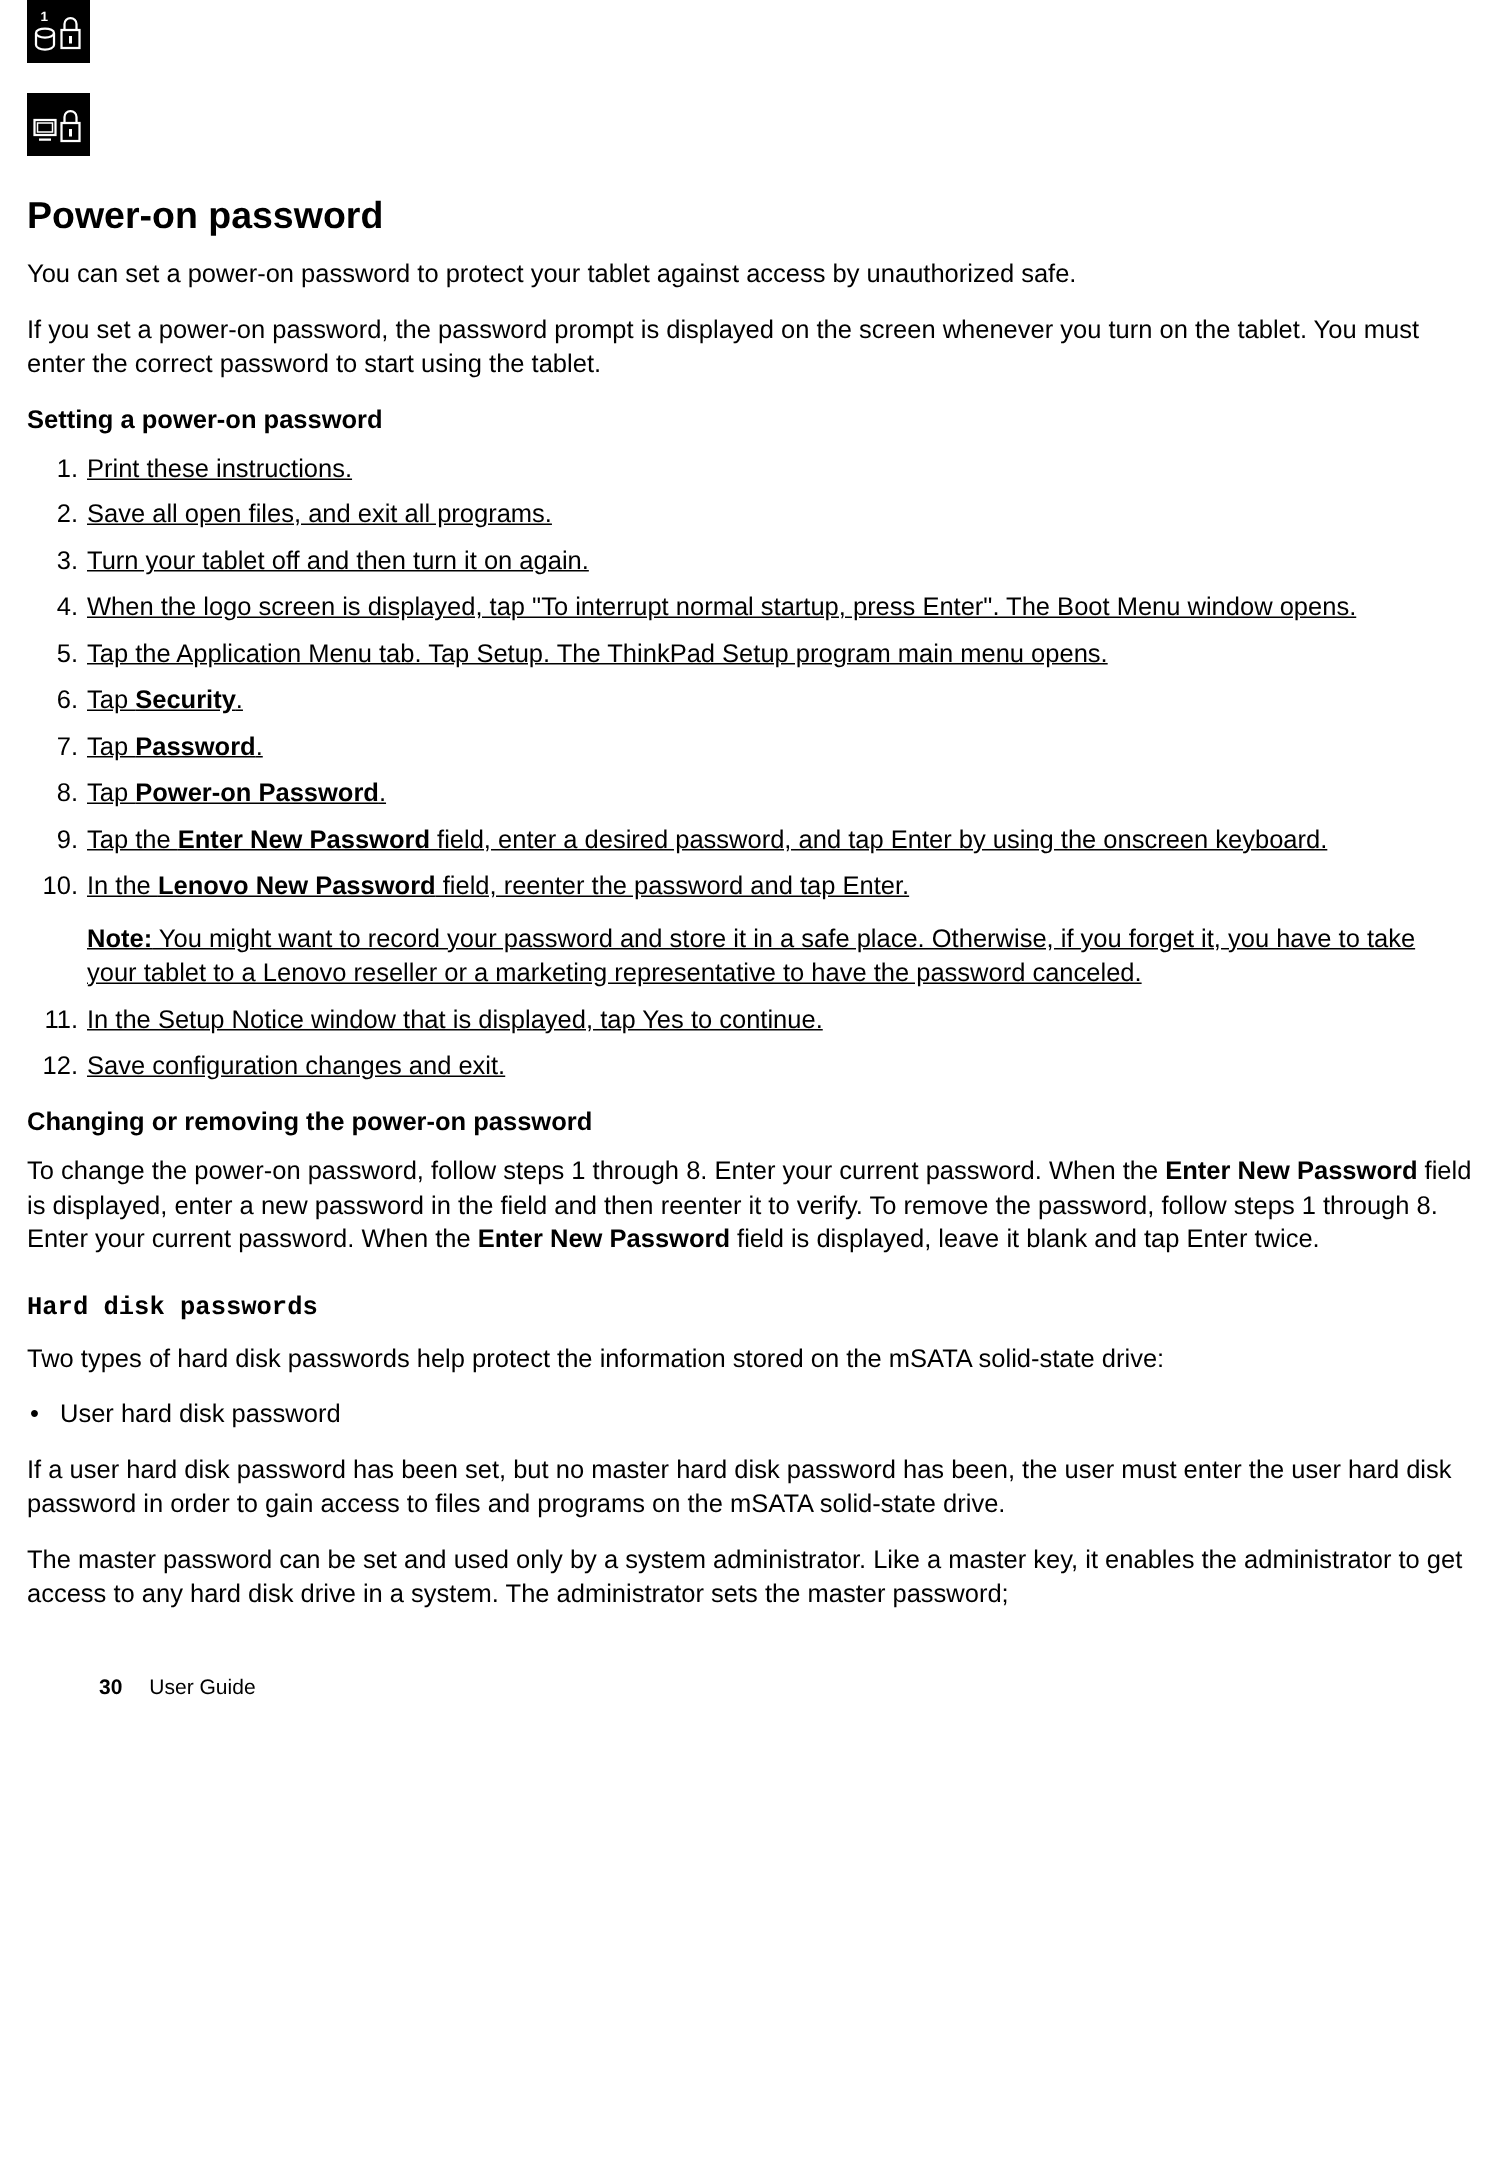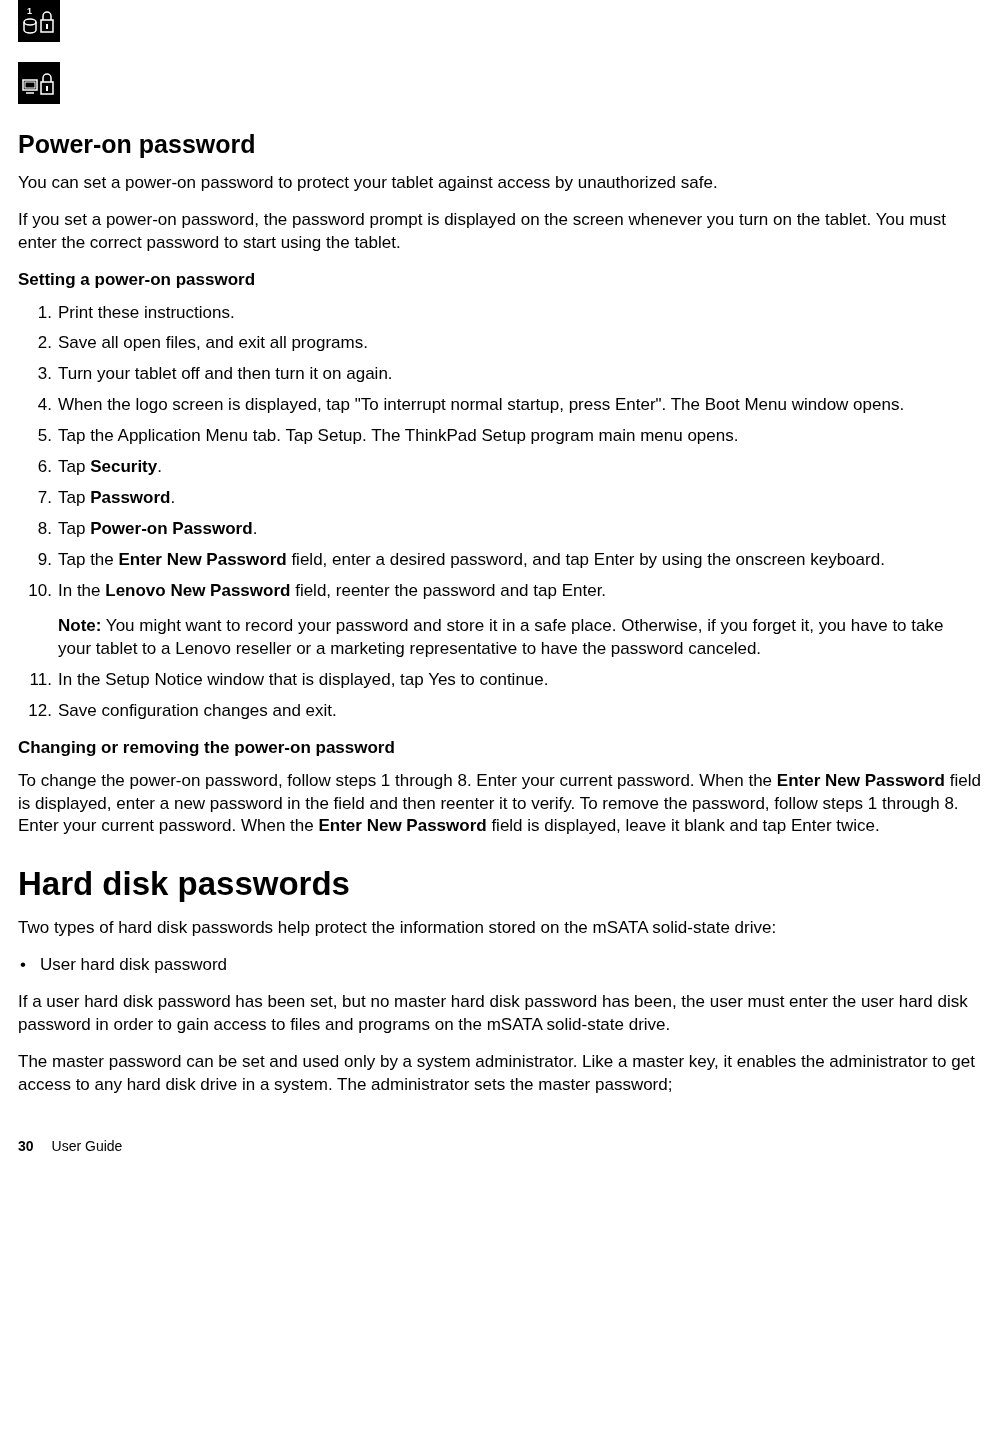--- a/index.html
+++ b/index.html
@@ -29,38 +29,39 @@
       flex-shrink: 0;
     }
     .icon-box svg { display: block; }
     .icon-row-text { padding-bottom: 2px; }
     h2 {
       font-size: 25px;
       font-weight: bold;
       margin-top: 24px;
       margin-bottom: 10px;
     }
-    h2.hard-disk { font-size: 33px; }
+    h2.hard-disk { font-size: 17px; font-family: Liberation Mono, monospace; }
     p { margin-bottom: 14px; }
     .subhead {
       font-weight: bold;
       margin-top: 6px;
       margin-bottom: 10px;
     }
     ol {
       list-style: none;
       counter-reset: item;
       margin-bottom: 14px;
     }
     ol > li {
       counter-increment: item;
       position: relative;
       padding-left: 30px;
       margin-bottom: 8px;
       margin-left: 10px;
+      text-decoration: underline;
     }
     ol > li:before {
       content: counter(item) ".";
       position: absolute;
       left: 0;
       width: 24px;
       text-align: right;
     }
     ol > li .note-block { margin-top: 12px; }
     ul {
@@ -74,20 +75,21 @@
     }
     ul > li:before {
       content: "•";
       position: absolute;
       left: 2px;
     }
     .strong { font-weight: bold; }
     .footer {
       margin-top: 40px;
       font-size: 14px;
+      margin-left: 48px;
     }
     .footer .page-num {
       font-weight: bold;
       margin-right: 18px;
     }
   </style>
 </head>
 <body>
 
 <div class="icon-row">

